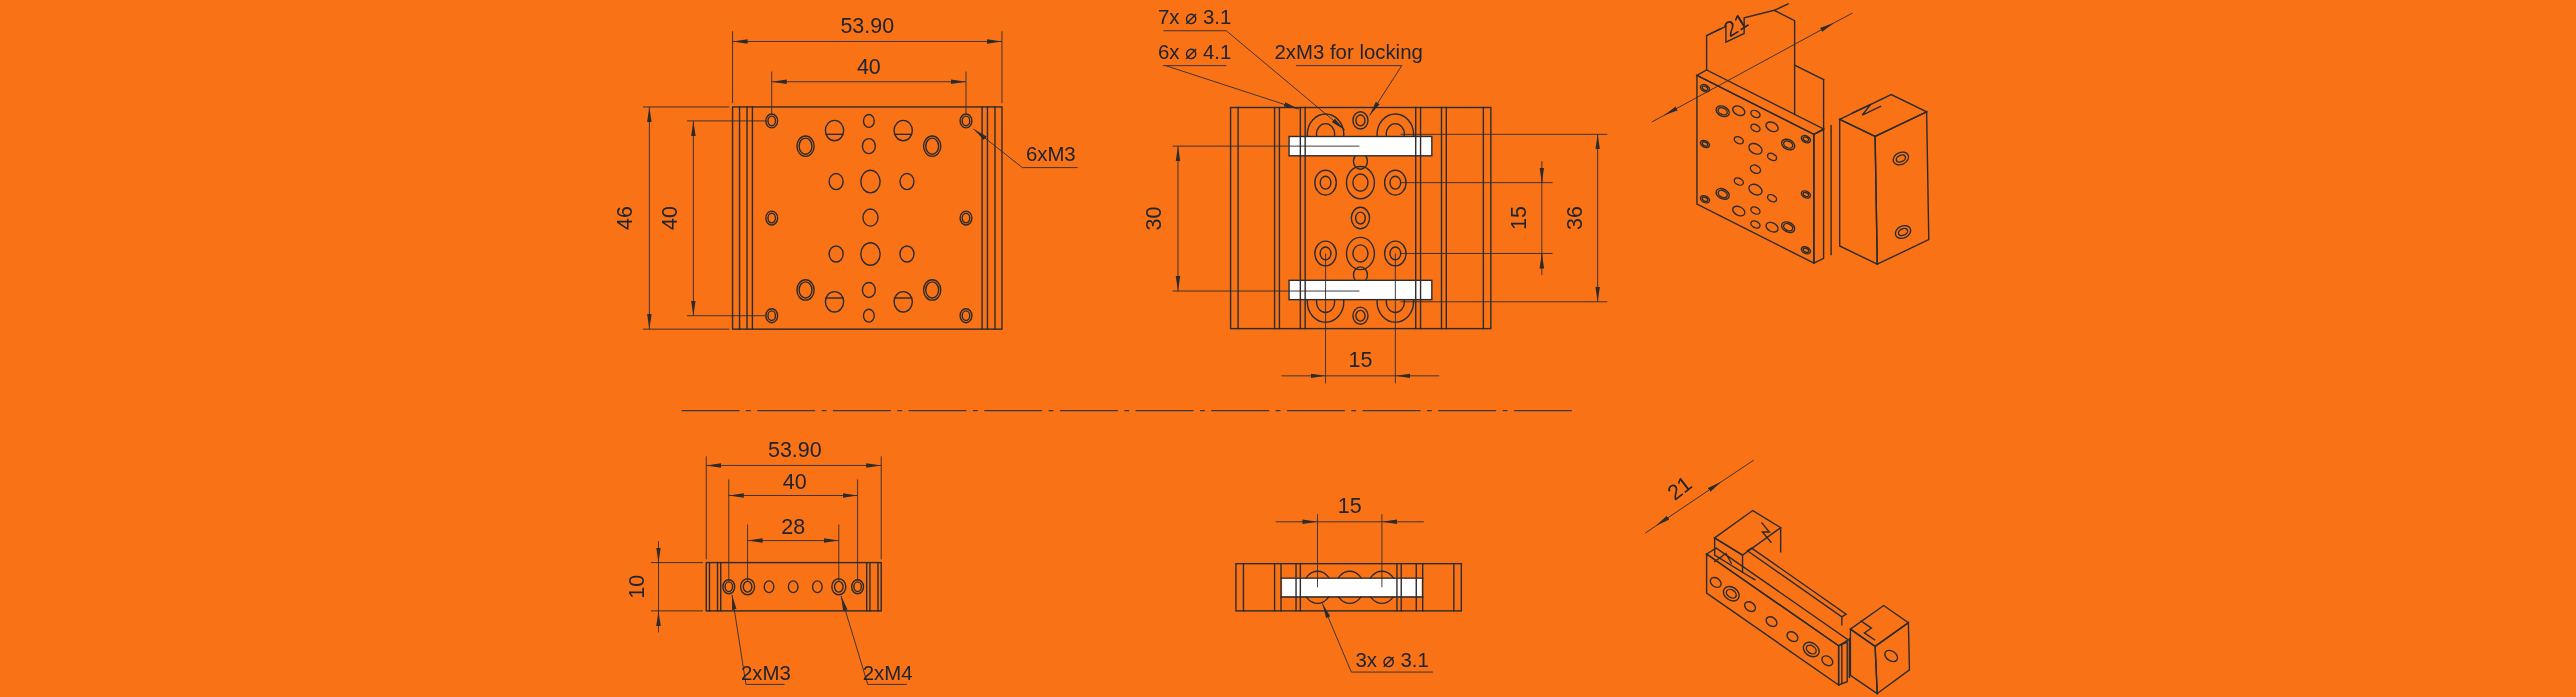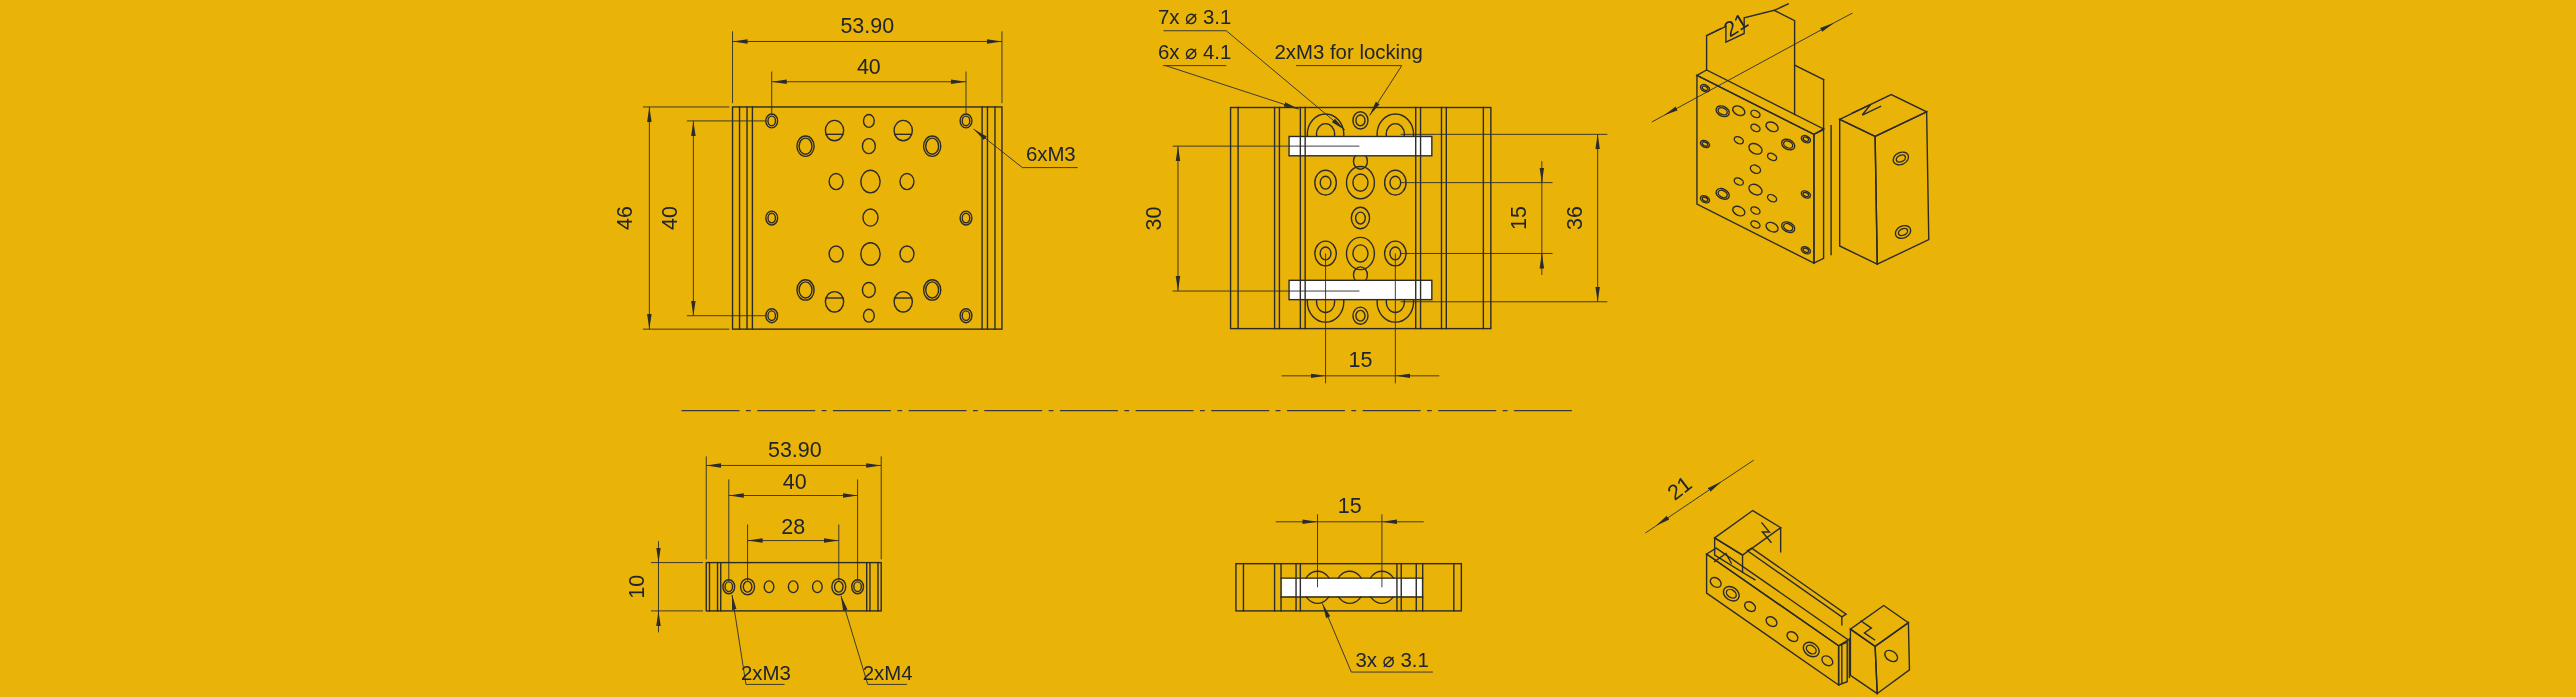--- a/index.html
+++ b/index.html
@@ -1,16 +1,16 @@
 <!DOCTYPE html>
 <html style="font-size:8.6px"><head>
 <meta charset="utf-8">
 <style>
   html,body{margin:0;padding:0;background:#ffffff;}
-  .stage{position:relative;width:2576px;height:698px;background:#eab308;overflow:hidden;}
+  .stage{position:relative;width:2576px;height:698px;background:#f97316;overflow:hidden;}
   svg{display:block;}
   .obj{stroke:#2b2b2b;stroke-width:2.6;fill:none;stroke-linecap:square;}
   .thin{stroke:#2e2e33;stroke-width:1.7;fill:none;stroke-linecap:butt;}
   .bar{stroke:#2b2b2b;stroke-width:2.6;fill:#ffffff;}
   .wht{fill:#ffffff;stroke:none;}
   .ctr{stroke:#3a3a3e;stroke-width:2.4;fill:none;stroke-dasharray:108 12 9 12;}
   .txt{font-family:"Liberation Sans","DejaVu Sans",sans-serif;fill:#20242e;}
   .d40{font-size:40px;}
   .d38{font-size:38px;}
 </style>

